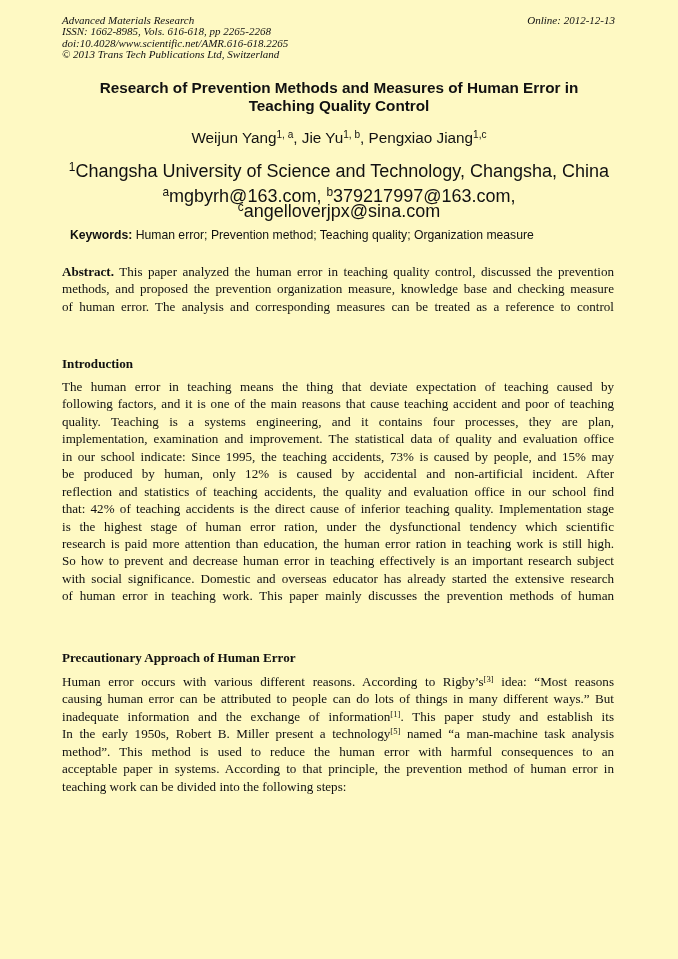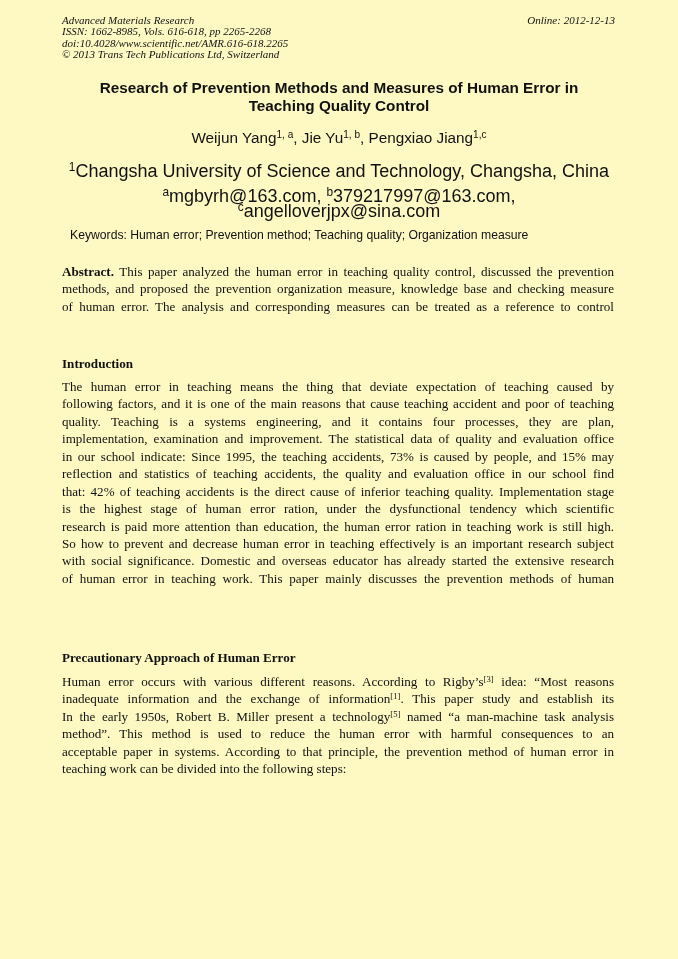--- a/index.html
+++ b/index.html
@@ -8,21 +8,21 @@
   .hdr { position: absolute; left: 62px; top: 15px; font-family: "Liberation Serif", serif; font-style: italic; font-size: 11px; line-height: 11.3px; color: #111; }
   .hdr div { white-space: nowrap; }
   .online { position: absolute; right: 63px; top: 15px; font-family: "Liberation Serif", serif; font-style: italic; font-size: 11px; line-height: 11.3px; }
   .title { position: absolute; left: 62px; width: 554px; top: 79px; text-align: center; font-family: "Liberation Sans", sans-serif; font-weight: bold; font-size: 15.3px; line-height: 18px; }
   .authors { position: absolute; left: 62px; width: 554px; top: 128px; text-align: center; font-family: "Liberation Sans", sans-serif; font-size: 15.3px; line-height: 20px; }
   .aff, .emails { position: absolute; left: 62px; width: 554px; text-align: center; font-family: "Liberation Sans", sans-serif; font-size: 18px; line-height: 15px; }
   .aff { top: 164px; }
   .emails { top: 189px; }
   sup { font-size: 66%; vertical-align: 0; position: relative; top: -0.5em; line-height: 0; }
   .keywords { position: absolute; left: 62px; width: 554px; top: 228px; font-family: "Liberation Sans", sans-serif; font-size: 12.2px; line-height: 15px; white-space: nowrap; }
-  .kw-label { font-weight: normal; padding-left: 8px; }
+  .kw-label { font-weight: bold; padding-left: 8px; }
   .para { position: absolute; left: 62px; width: 552px; font-family: "Liberation Serif", serif; font-size: 13.1px; line-height: 17.45px; text-align: justify; }
   .para .ln { display: block; text-align: justify; text-align-last: justify; white-space: nowrap; height: 17.45px; }
   .para .ln.last { text-align-last: left; }
   .abstract { top: 263px; }
   .abs-label { font-weight: bold; }
   .heading { position: absolute; left: 62px; font-family: "Liberation Serif", serif; font-weight: bold; font-size: 13.1px; line-height: 16px; }
   .h-intro { top: 356px; }
   .intro { top: 378px; }
   .h-prec { top: 650px; }
   .prec { top: 673px; }
@@ -68,33 +68,35 @@
   </div>
 
   <div class="heading h-intro">Introduction</div>
 
   <div class="para intro">
     <span class="ln">The human error in teaching means the thing that deviate expectation of teaching caused by</span>
     <span class="ln">following factors, and it is one of the main reasons that cause teaching accident and poor of teaching</span>
     <span class="ln">quality. Teaching is a systems engineering, and it contains four processes, they are plan,</span>
     <span class="ln">implementation, examination and improvement. The statistical data of quality and evaluation office</span>
     <span class="ln">in our school indicate: Since 1995, the teaching accidents, 73% is caused by people, and 15% may</span>
+    <span class="ln">be produced by human, only 12% is caused by accidental and non-artificial incident. After</span>
     <span class="ln">reflection and statistics of teaching accidents, the quality and evaluation office in our school find</span>
     <span class="ln">that: 42% of teaching accidents is the direct cause of inferior teaching quality. Implementation stage</span>
     <span class="ln">is the highest stage of human error ration, under the dysfunctional tendency which scientific</span>
     <span class="ln">research is paid more attention than education, the human error ration in teaching work is still high.</span>
     <span class="ln">So how to prevent and decrease human error in teaching effectively is an important research subject</span>
     <span class="ln">with social significance. Domestic and overseas educator has already started the extensive research</span>
     <span class="ln">of human error in teaching work. This paper mainly discusses the prevention methods of human</span>
   </div>
 
   <div class="heading h-prec">Precautionary Approach of Human Error</div>
 
   <div class="para prec">
     <span class="ln"><span>Human error occurs with various different reasons. According to Rigby’s</span><sup>[3]</sup><span> idea: “Most reasons</span></span>
+    <span class="ln">causing human error can be attributed to people can do lots of things in many different ways.” But</span>
     <span class="ln"><span>inadequate information and the exchange of information</span><sup>[1]</sup><span>. This paper study and establish its</span></span>
     <span class="ln"><span>In the early 1950s, Robert B. Miller present a technology</span><sup>[5]</sup><span> named “a man-machine task analysis</span></span>
     <span class="ln">method”. This method is used to reduce the human error with harmful consequences to an</span>
     <span class="ln">acceptable paper in systems. According to that principle, the prevention method of human error in</span>
     <span class="ln last">teaching work can be divided into the following steps:</span>
   </div>
 
 </div>
 
 </body></html>

